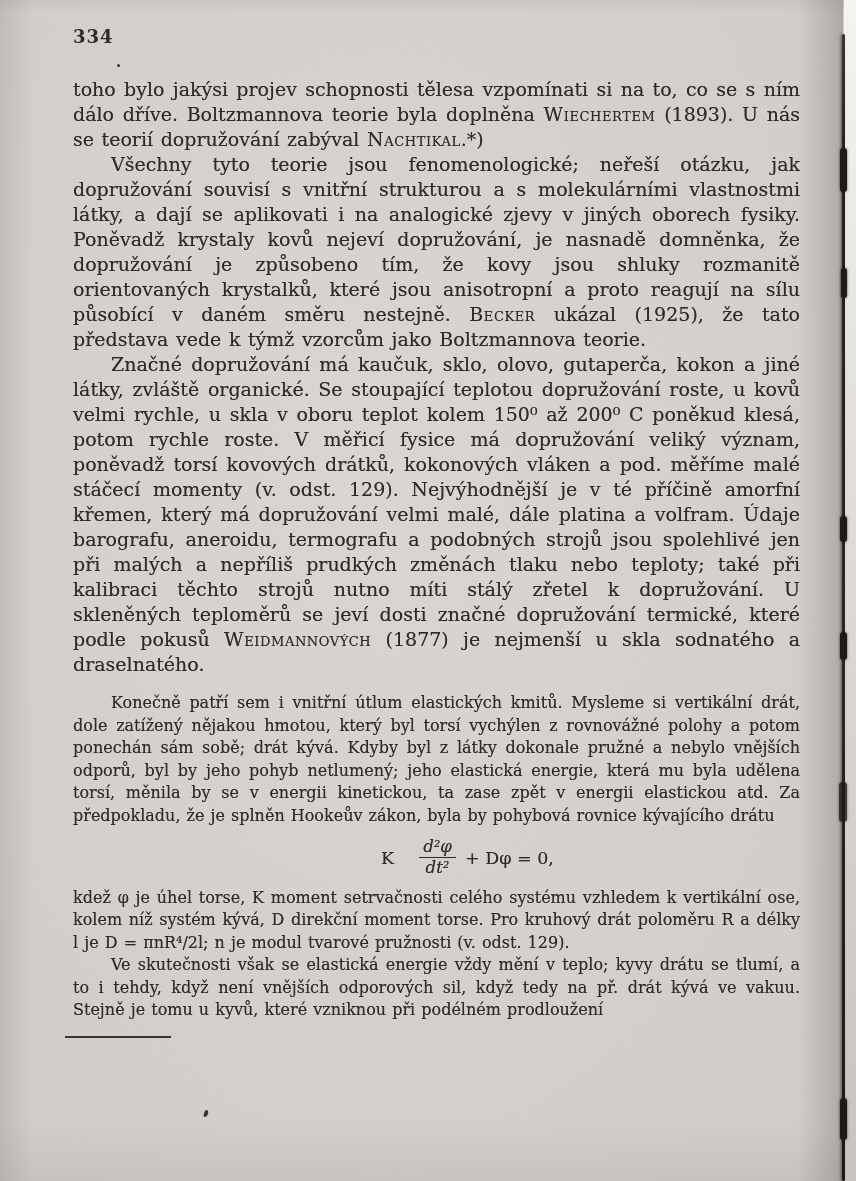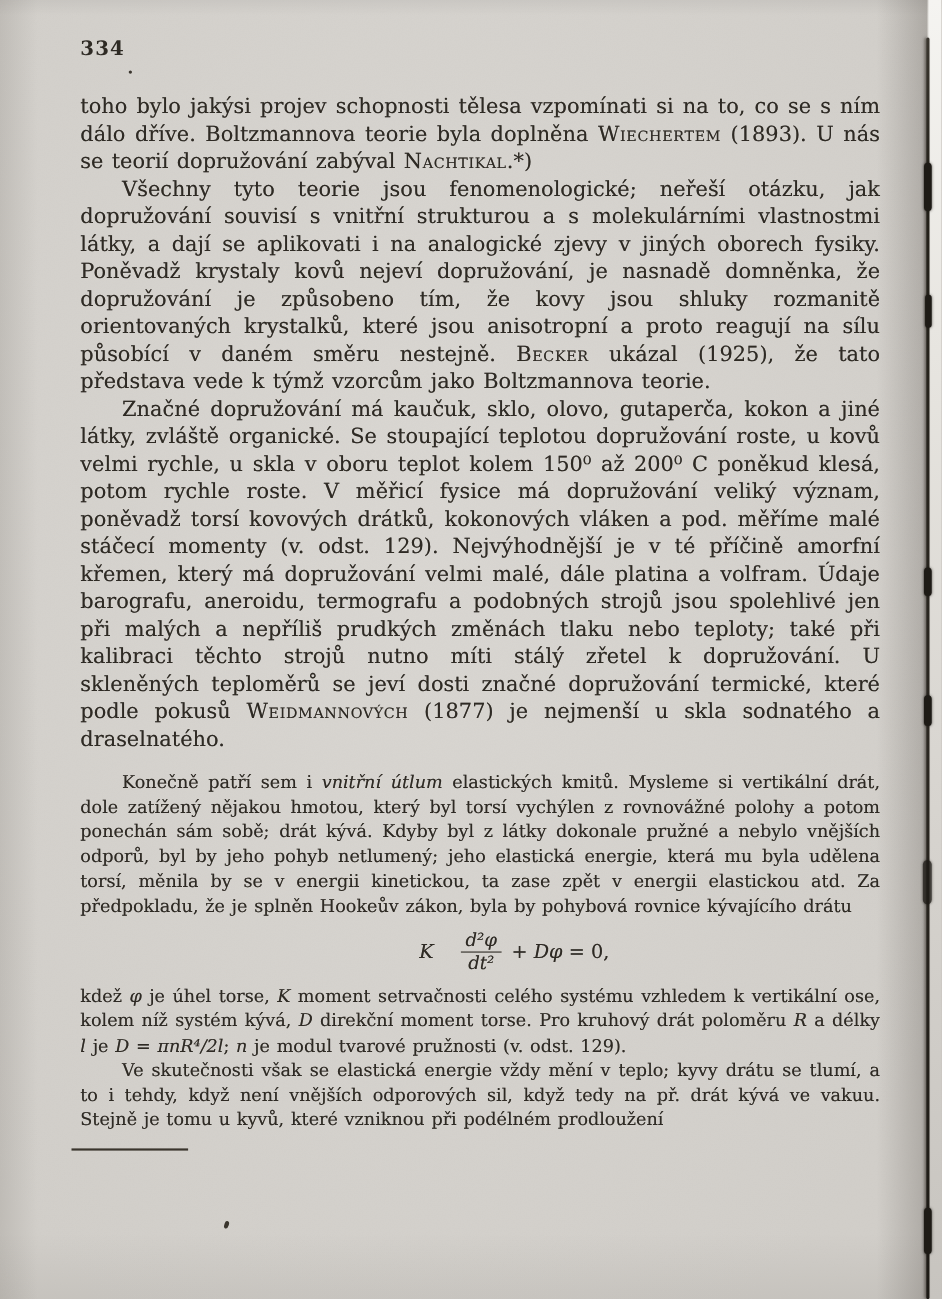--- a/index.html
+++ b/index.html
@@ -47,36 +47,36 @@
   .blob.b4 { top: 632px;  height: 28px; }
   .blob.b5 { top: 782px;  height: 40px; width: 8px; opacity: .8; }
   .blob.b6 { top: 1098px; height: 42px; }
 
   .speck { position: absolute; background: #3a352d; border-radius: 50%; }
   .speck.s1 { left: 117px; top: 64px;  width: 3px; height: 3px; }
   .speck.s2 { left: 204px; top: 1110px; width: 4px; height: 7px; border-radius: 45% 55% 60% 40%; transform: rotate(18deg); }
 
   
   .text-block {
-    position: absolute; left: 73px; top: 34px; width: 727px;
+    position: absolute; left: 73px; top: 26px; width: 727px;
   }
   .page-num {
     font-size: 18px; font-weight: bold; letter-spacing: 1px;
     margin: 0 0 30px 0;
   }
   .para {
     margin: 0; text-align: justify;
     text-shadow: 0 0 0.5px rgba(46,42,36,0.55);
   }
   .para.large { font-size: 19px; line-height: 25px; word-spacing: 1.5px; }
   .para.small { font-size: 16px; line-height: 22.5px; word-spacing: 1px; }
   .para.indent { text-indent: 38px; }
   .para.large + .para.small { margin-top: 15px; }
   .sc { font-variant: small-caps; letter-spacing: 0.6px; }
-  .i  { font-style: italic; }
+  .i  { }
 
   .formula {
     display: flex; justify-content: center; align-items: center;
     gap: 9px; font-size: 17.5px; margin: 11px 0 9px 62px;
     text-shadow: 0 0 0.5px rgba(46,42,36,0.55);
   }
   .frac { display: inline-flex; flex-direction: column; align-items: center;
           font-size: 16.5px; line-height: 1.12; font-style: italic; margin-left: 16px; }
   .frac .num { border-bottom: 1.4px solid #2e2a24; padding: 0 4px 1px; }
   .frac .den { padding-top: 1px; }

